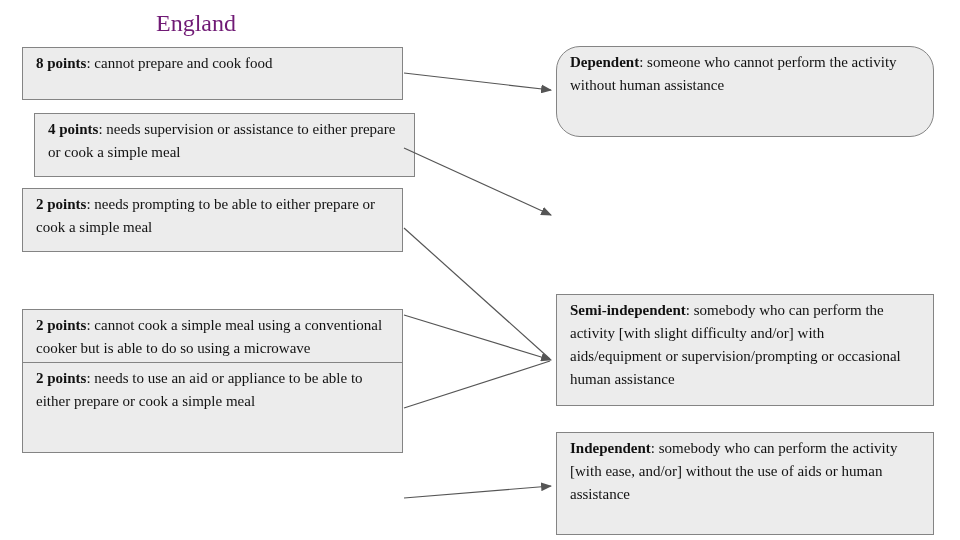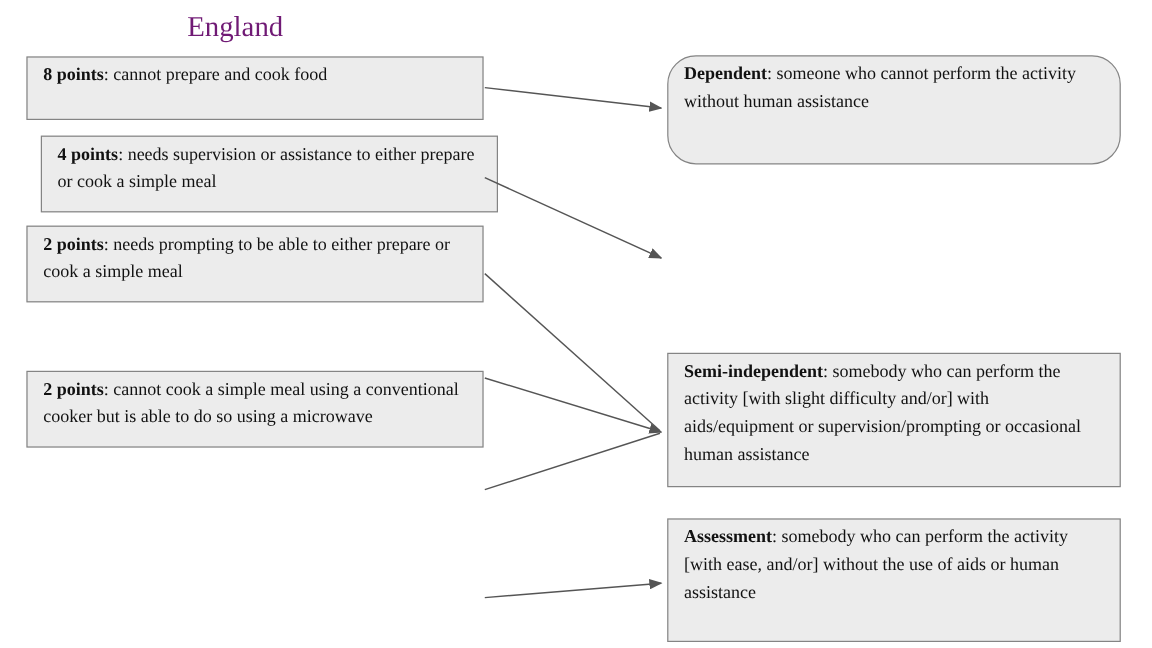--- a/index.html
+++ b/index.html
@@ -56,29 +56,32 @@
   </div>
   <div class="box left-box" style="top:113px; height:64px;margin-left:12px;">
     <p><span class="b">4 points</span><span>: needs supervision or assistance to either prepare or cook a simple meal</span></p>
   </div>
   <div class="box left-box" style="top:188px; height:64px;">
     <p><span class="b">2 points</span><span>: needs prompting to be able to either prepare or cook a simple meal</span></p>
   </div>
   <div class="box left-box" style="top:265px; height:64px;margin-top:44px;">
     <p><span class="b">2 points</span><span>: cannot cook a simple meal using a conventional cooker but is able to do so using a microwave</span></p>
   </div>
+  <div class="box left-box" style="top:362px; height:91px;">
+    <p><span class="b">2 points</span><span>: needs to use an aid or appliance to be able to either prepare or cook a simple meal</span></p>
+  </div>
 
   <div class="box right-box" style="top:46px; height:91px;border-radius:24px;">
     <p><span class="b">Dependent</span><span>: someone who cannot perform the activity without human assistance</span></p>
   </div>
   <div class="box right-box" style="top:294px; height:112px;">
     <p><span class="b">Semi-independent</span><span>: somebody who can perform the activity [with slight difficulty and/or] with aids/equipment or supervision/prompting or occasional human assistance</span></p>
   </div>
   <div class="box right-box" style="top:432px; height:103px;">
-    <p><span class="b">Assessment</span><span>: somebody who can perform the activity [with ease, and/or] without the use of aids or human assistance</span></p>
+    <p><span class="b">Independent</span><span>: somebody who can perform the activity [with ease, and/or] without the use of aids or human assistance</span></p>
   </div>
 
   <svg class="arrows" viewBox="0 0 960 540" xmlns="http://www.w3.org/2000/svg">
     <defs>
       <marker id="ah" viewBox="0 0 10 8" refX="9" refY="4" markerWidth="11" markerHeight="9" markerUnits="userSpaceOnUse" orient="auto">
         <path d="M0,0 L10,4 L0,8 Z" fill="#555555"></path>
       </marker>
     </defs>
     <g stroke="#555555" stroke-width="1.2" fill="none">
       <line x1="404" y1="73" x2="551" y2="90" marker-end="url(#ah)"></line>

